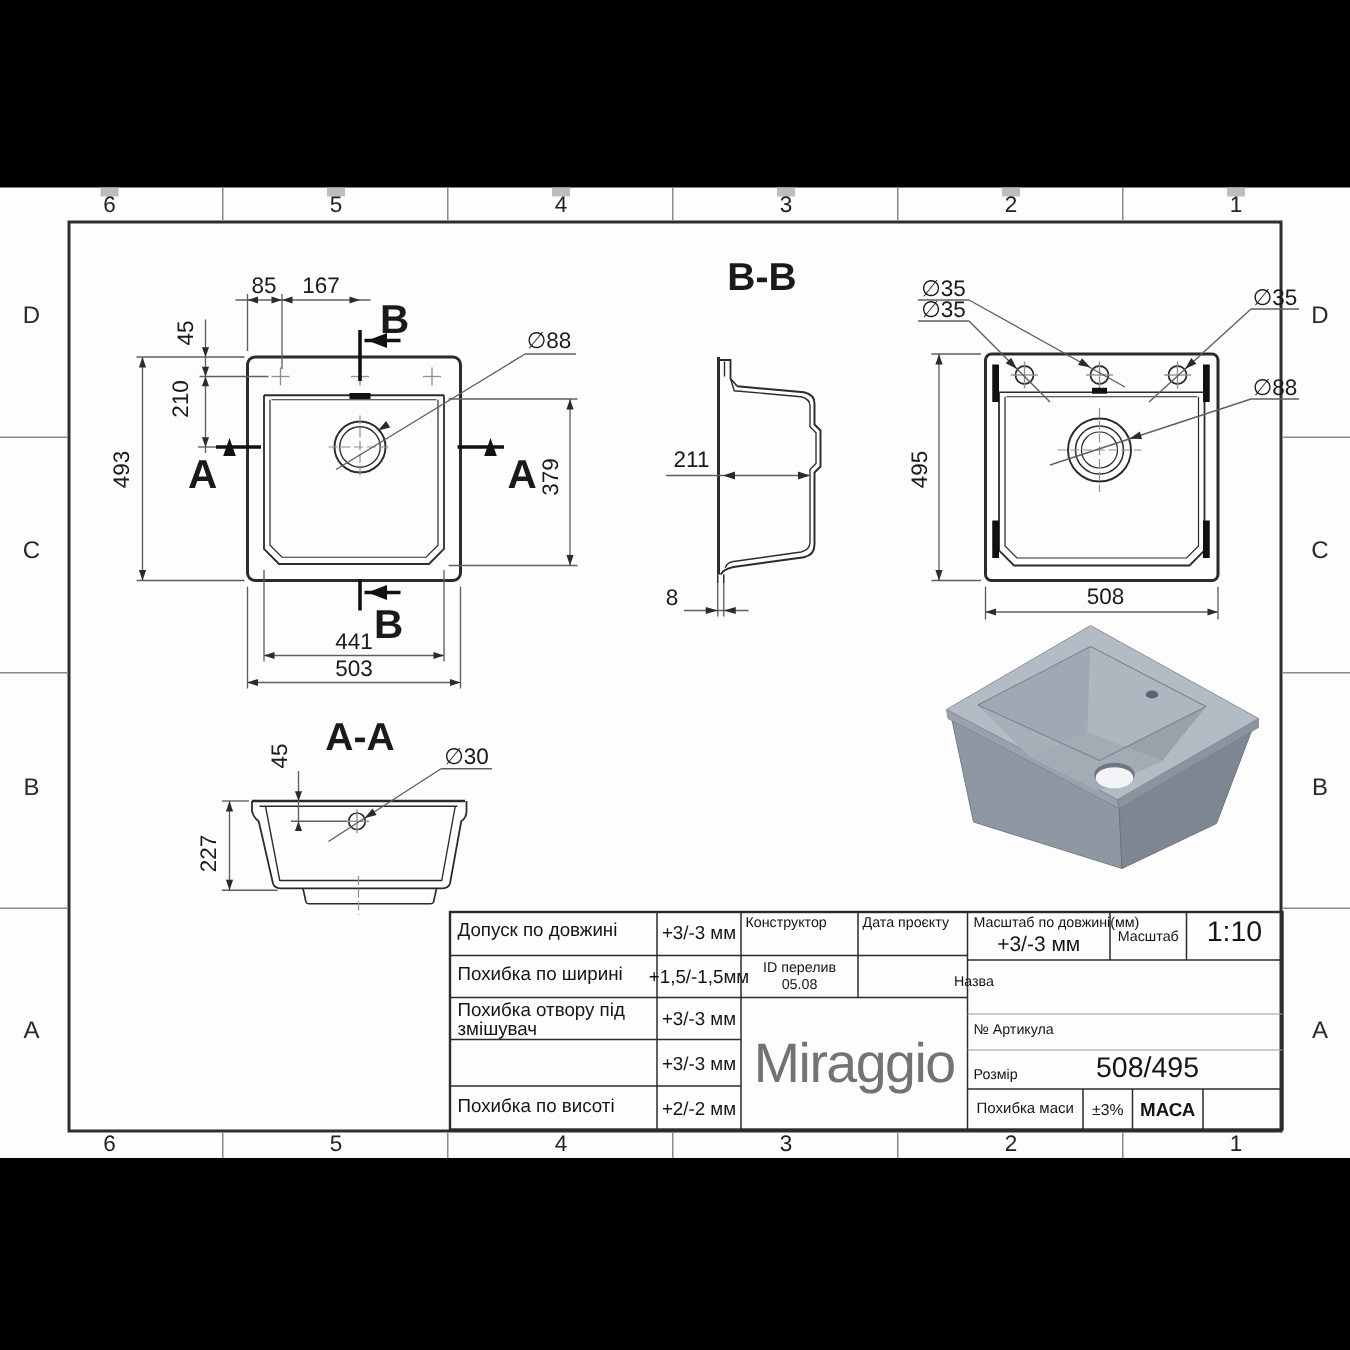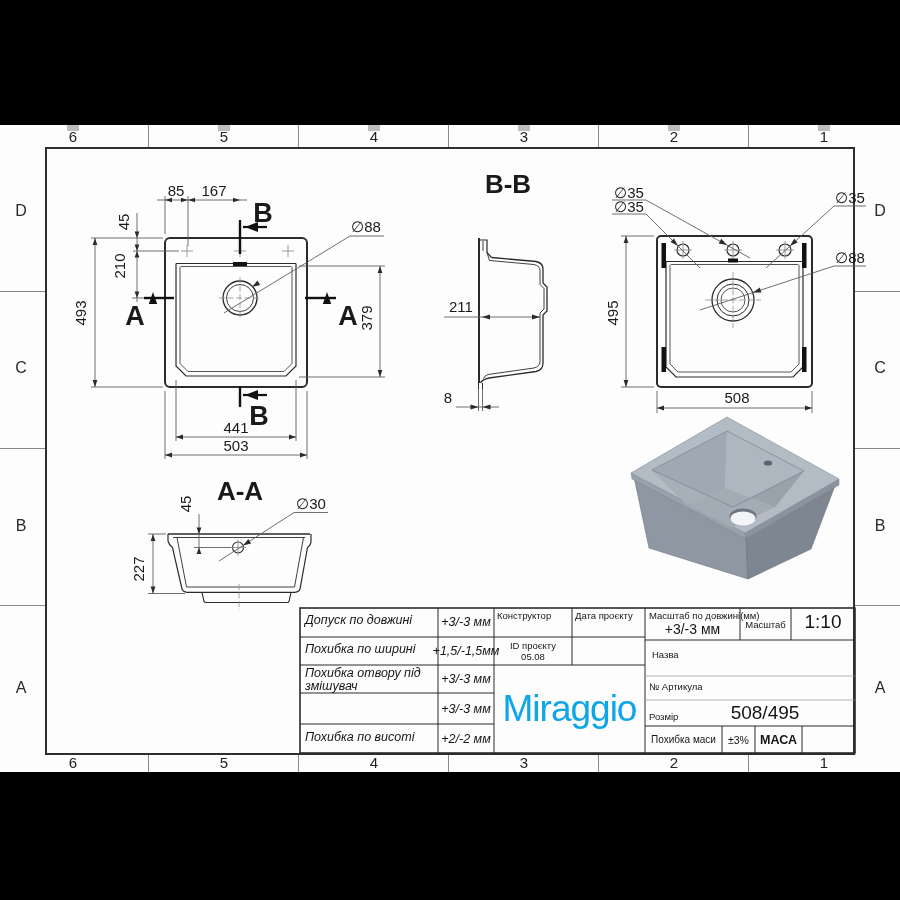--- a/index.html
+++ b/index.html
@@ -19,23 +19,23 @@
   .cl{stroke:#909090;stroke-width:.8;fill:none;stroke-dasharray:6 2.5;}
   .hc{stroke:#8f8f8f;stroke-width:.9;fill:none;}
   .ar{fill:#2b2b2b;stroke:none;}
   .blk{fill:#111;stroke:none;}
   text{font-family:"Liberation Sans",sans-serif;fill:#1a1a1a;}
   .dtx{font-size:15px;text-anchor:middle;}
   .btx{font-size:27px;font-weight:700;text-anchor:middle;}
   .ttx{font-size:26px;font-weight:600;text-anchor:middle;}
   .tb{position:absolute;color:#151515;white-space:nowrap;}
   .lab{font-size:9.5px;}
-  .tol{font-size:12.5px;white-space:normal;line-height:13px;font-style:italic;}
+  .tol{font-size:12.5px;white-space:normal;line-height:13px;}
   .cen{display:flex;align-items:center;justify-content:center;text-align:left;}
-  .logo{font-size:37px;letter-spacing:-1px;color:#0ea5e9;}
+  .logo{font-size:37px;letter-spacing:-1px;color:#737373;}
 </style>
 </head>
 <body>
 
 <div class="stage">
   <div class="sheet"></div>
   <div class="frame"></div>
 
   <div class="gmark" style="left:67px;top:125px"></div>
   <div class="gmark" style="left:218px;top:125px"></div>
@@ -335,28 +335,28 @@
   <div class="tb tol" style="left:305px;top:643px;width:130px">Похибка по ширині</div>
   <div class="tb tol cen" style="left:438px;top:641px;width:56px;height:20px">+1,5/-1,5мм</div>
   <div class="tb tol" style="left:305px;top:667px;width:130px">Похибка отвору під змішувач</div>
   <div class="tb tol cen" style="left:438px;top:669px;width:56px;height:20px">+3/-3 мм</div>
   <div class="tb tol cen" style="left:438px;top:699px;width:56px;height:20px">+3/-3 мм</div>
   <div class="tb tol" style="left:305px;top:731px;width:130px">Похибка по висоті</div>
   <div class="tb tol cen" style="left:438px;top:729px;width:56px;height:20px">+2/-2 мм</div>
 
   <div class="tb lab" style="left:497px;top:610px">Конструктор</div>
   <div class="tb lab" style="left:575px;top:610px">Дата проєкту</div>
-  <div class="tb lab cen" style="left:494px;top:640px;width:78px;height:11px">ID проєкту</div>
+  <div class="tb lab cen" style="left:494px;top:640px;width:78px;height:11px">ID перелив</div>
   <div class="tb lab cen" style="left:494px;top:651px;width:78px;height:11px">05.08</div>
   <div class="tb logo cen" style="left:494px;top:668px;width:151px;height:82px">Miraggio</div>
 
   <div class="tb lab" style="left:649px;top:610px">Масштаб по довжині(мм)</div>
   <div class="tb cen" style="left:645px;top:621px;width:95px;height:16px;font-size:14px">+3/-3 мм</div>
   <div class="tb lab cen" style="left:740px;top:608px;width:51px;height:32px">Масштаб</div>
   <div class="tb cen" style="left:791px;top:608px;width:64px;height:28px;font-size:19px">1:10</div>
-  <div class="tb lab" style="left:652px;top:649px">Назва</div>
+  <div class="tb lab" style="left:636px;top:649px">Назва</div>
   <div class="tb lab" style="left:649px;top:681px">№ Артикула</div>
   <div class="tb lab" style="left:649px;top:711px">Розмір</div>
   <div class="tb cen" style="left:700px;top:702px;width:130px;height:22px;font-size:19px">508/495</div>
   <div class="tb lab cen" style="left:645px;top:726px;width:77px;height:27px;font-size:10px">Похибка маси</div>
   <div class="tb lab cen" style="left:722px;top:726px;width:33px;height:27px;font-size:10.5px">±3%</div>
   <div class="tb cen" style="left:755px;top:726px;width:47px;height:27px;font-size:12.5px;font-weight:600">МАСА</div>
 </div>
 
 </body></html>

